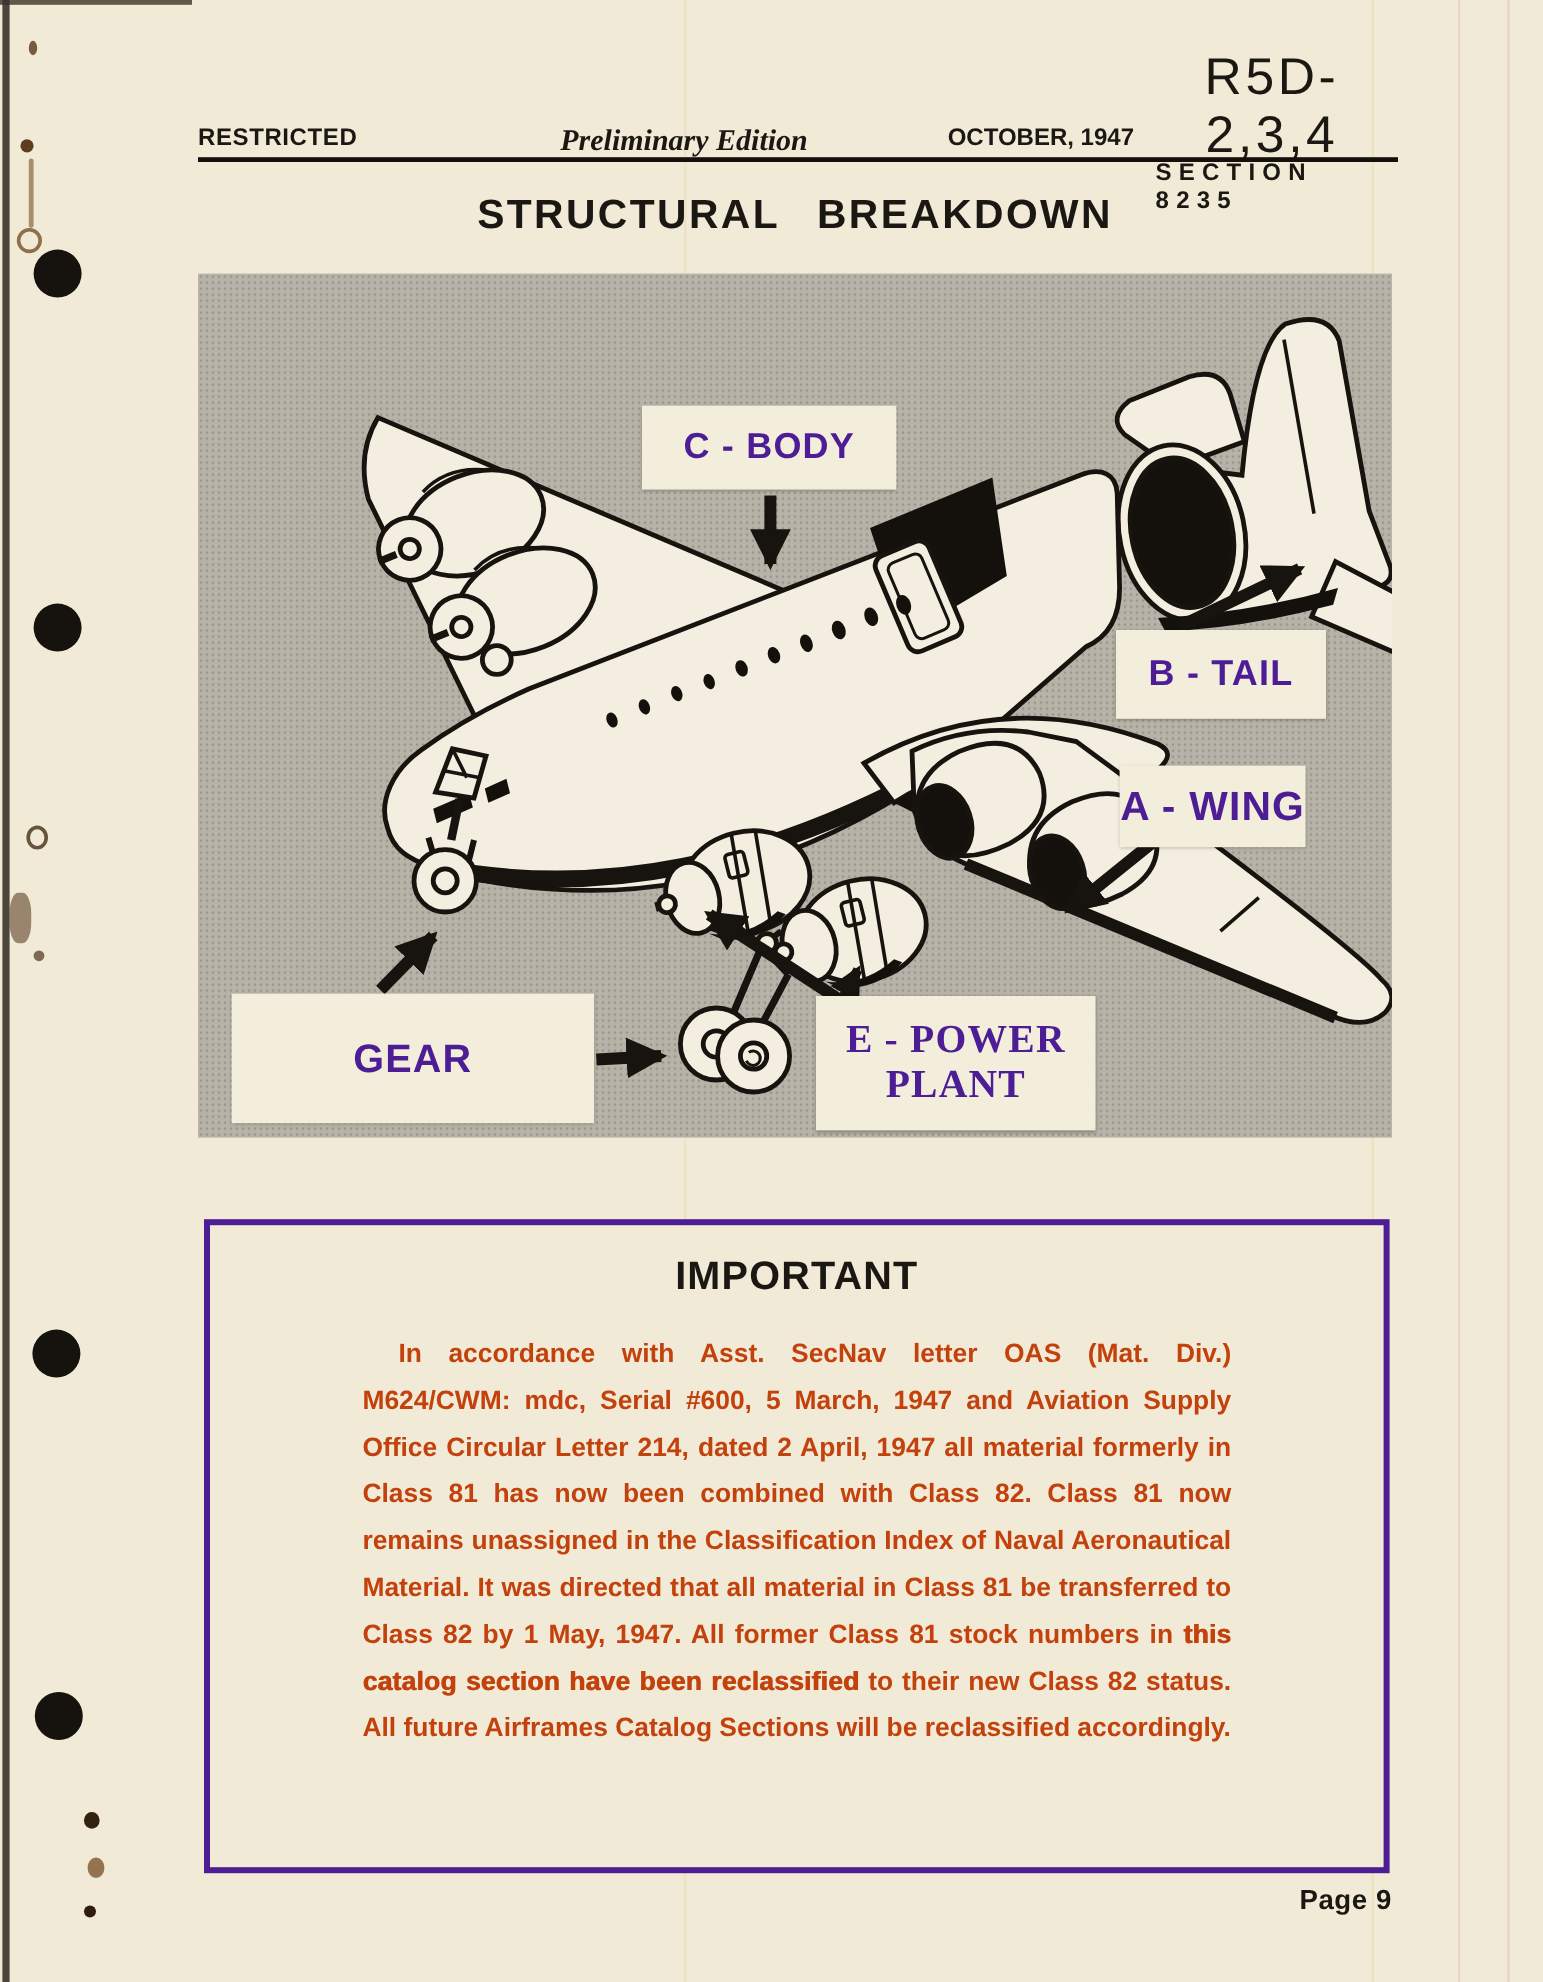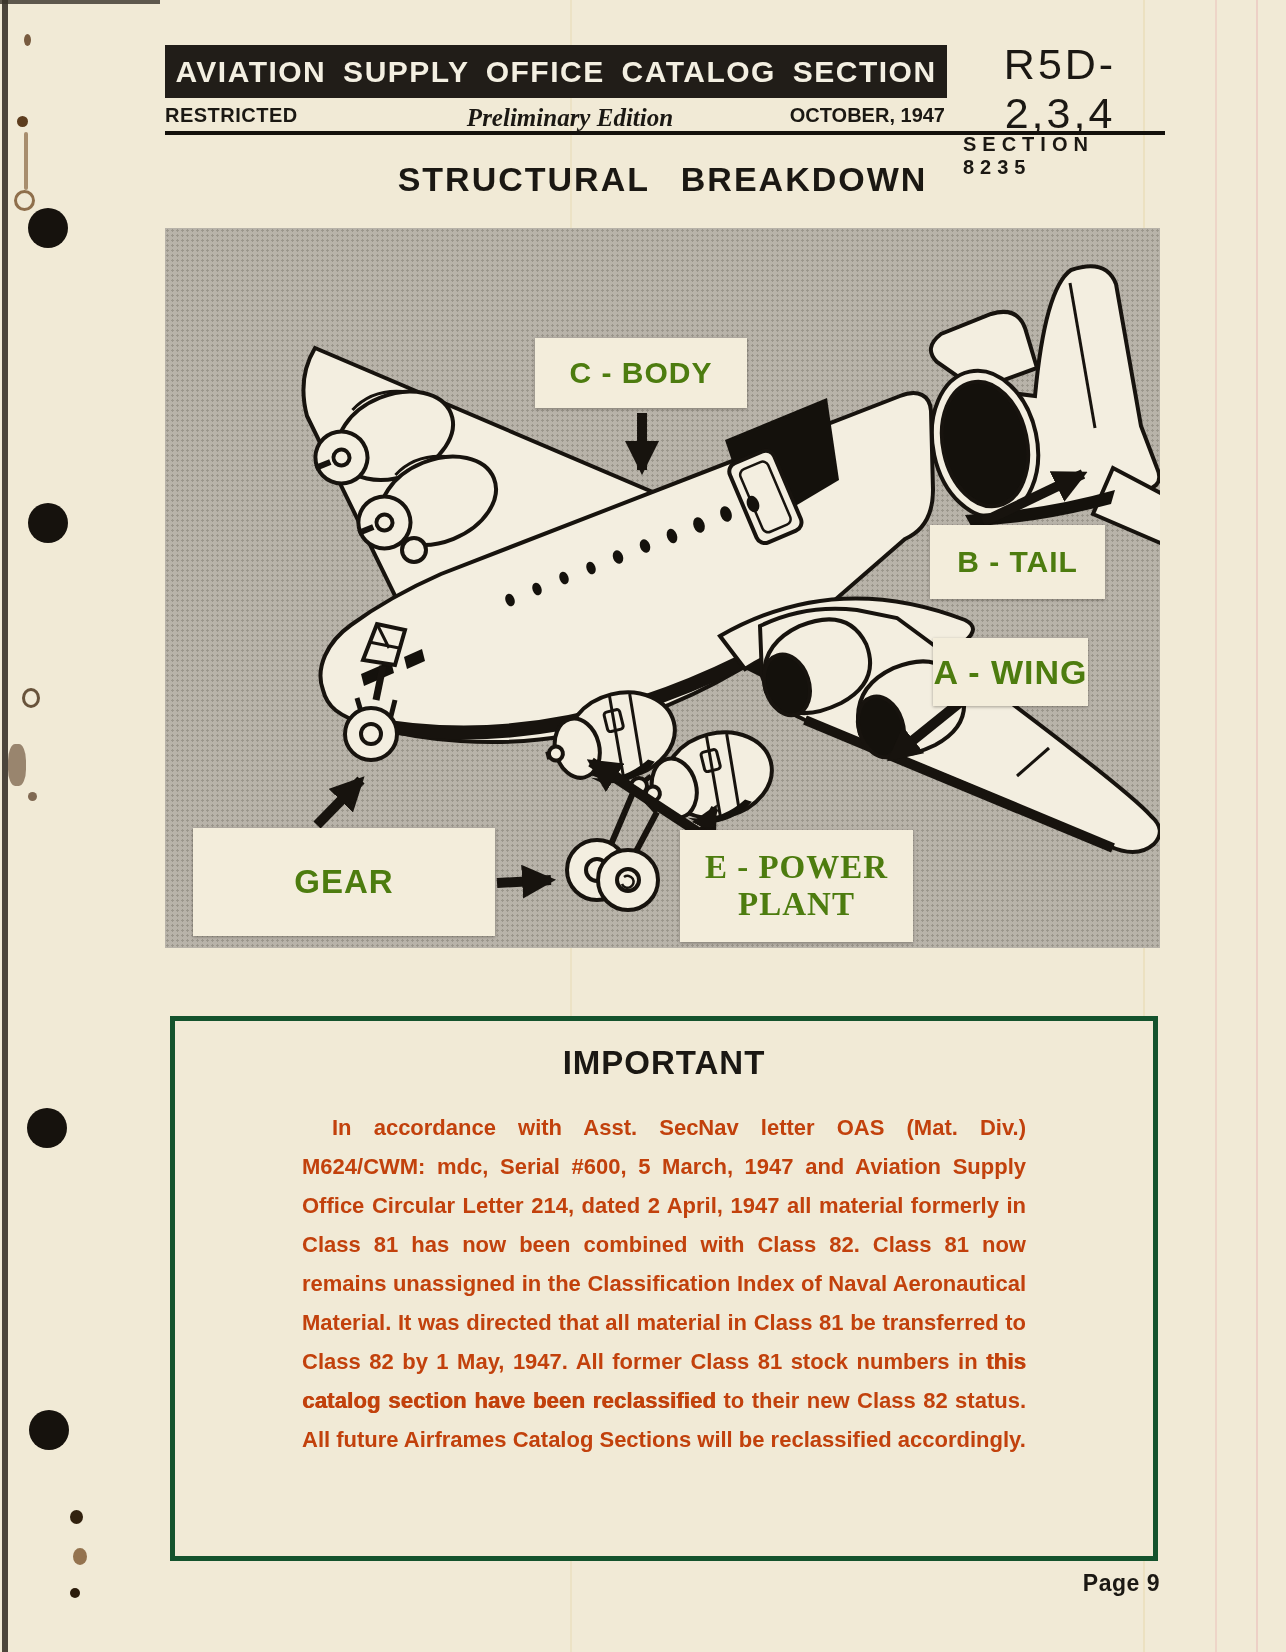--- a/index.html
+++ b/index.html
@@ -27,30 +27,30 @@
   .sectionno{left:963px;width:210px;font-weight:bold;letter-spacing:6px;margin-top:29px;}
   .rule{position:absolute;left:165px;top:131px;width:1000px;height:4px;background:#14110c;}
   
   .ptitle{position:absolute;left:165px;top:160px;width:995px;text-align:center;font-weight:bold;
           font-size:34px;letter-spacing:2px;word-spacing:20px;}
   
   .panel{position:absolute;left:165px;top:228px;width:995px;height:720px;background-color:#b8b3a9;
          background-image:radial-gradient(rgba(88,83,72,.30) 1px,rgba(0,0,0,0) 1.4px);
          background-size:5px 5px;}
   .panel svg{position:absolute;left:0;top:0;}
-  .plabel{position:absolute;background:#f3eddb;color:#4d7c0f;font-weight:bold;text-align:center;
+  .plabel{position:absolute;background:#f3eddb;color:#4c1d95;font-weight:bold;text-align:center;
           display:flex;flex-direction:column;align-items:center;justify-content:center;
           box-shadow:0 1px 3px rgba(20,15,5,.35);line-height:1.12;}
   .lab1{left:370px;top:110px;width:212px;height:70px;font-size:30px;letter-spacing:1px;}
   .lab2{left:765px;top:297px;width:175px;height:74px;font-size:30px;letter-spacing:1px;}
   .lab3{left:768px;top:410px;width:155px;height:68px;font-size:34px;letter-spacing:1px;}
   .lab4{left:28px;top:600px;width:302px;height:108px;font-size:33px;letter-spacing:1px;}
   .lab5{left:515px;top:602px;width:233px;height:112px;font-size:33px;letter-spacing:1px;font-family:Liberation Serif, serif;}
   
-  .notice{position:absolute;left:170px;top:1016px;width:978px;height:535px;border:5px solid #14532d;
+  .notice{position:absolute;left:170px;top:1016px;width:978px;height:535px;border:5px solid #4c1d95;
           background:#f1ead6;}
   .ntitle{margin-top:23px;text-align:center;font-weight:bold;font-size:33px;letter-spacing:1px;}
   .nbody{width:724px;margin:26px auto 0 auto;font-size:22px;line-height:39px;font-weight:bold;
          text-align:justify;text-indent:30px;color:#c2410c;}
   .xb{text-shadow:.7px 0 0 currentColor;letter-spacing:.2px;}
   .pageno{position:absolute;left:1000px;top:1570px;width:160px;text-align:right;font-weight:bold;
           font-size:23px;letter-spacing:.5px;}
 </style>
 </head>
 <body>
@@ -73,23 +73,20 @@
   <div class="speck" style="left:17px;top:116px;width:11px;height:11px;background:#5d3d1e;"></div>
   <div class="speck" style="left:24px;top:132px;width:4px;height:58px;border-radius:3px;background:rgba(120,80,40,.6);"></div>
   <div class="speck" style="left:14px;top:190px;width:15px;height:15px;border:3px solid rgba(110,70,30,.75);background:none;"></div>
   <div class="speck" style="left:22px;top:688px;width:12px;height:14px;border:3px solid rgba(70,45,20,.8);background:none;"></div>
   <div class="speck" style="left:8px;top:744px;width:18px;height:42px;border-radius:40%;background:rgba(80,50,25,.55);"></div>
   <div class="speck" style="left:28px;top:792px;width:9px;height:9px;background:rgba(80,50,25,.7);"></div>
   <div class="speck" style="left:70px;top:1510px;width:13px;height:14px;background:#32220f;"></div>
   <div class="speck" style="left:73px;top:1548px;width:14px;height:17px;background:rgba(125,85,45,.8);"></div>
   <div class="speck" style="left:70px;top:1588px;width:10px;height:10px;background:#2c1d0c;"></div>
 
-  <div class="banner">
-    <span>AVIATION SUPPLY OFFICE CATALOG SECTION</span>
-  </div>
   <div class="model">R5D-2,3,4</div>
   <div class="subrow restricted">RESTRICTED</div>
   <div class="subrow edition">Preliminary Edition</div>
   <div class="subrow date">OCTOBER, 1947</div>
   <div class="subrow sectionno">SECTION 8235</div>
   <div class="rule"></div>
 
   <div class="ptitle">STRUCTURAL BREAKDOWN</div>
 
   <div class="panel">

